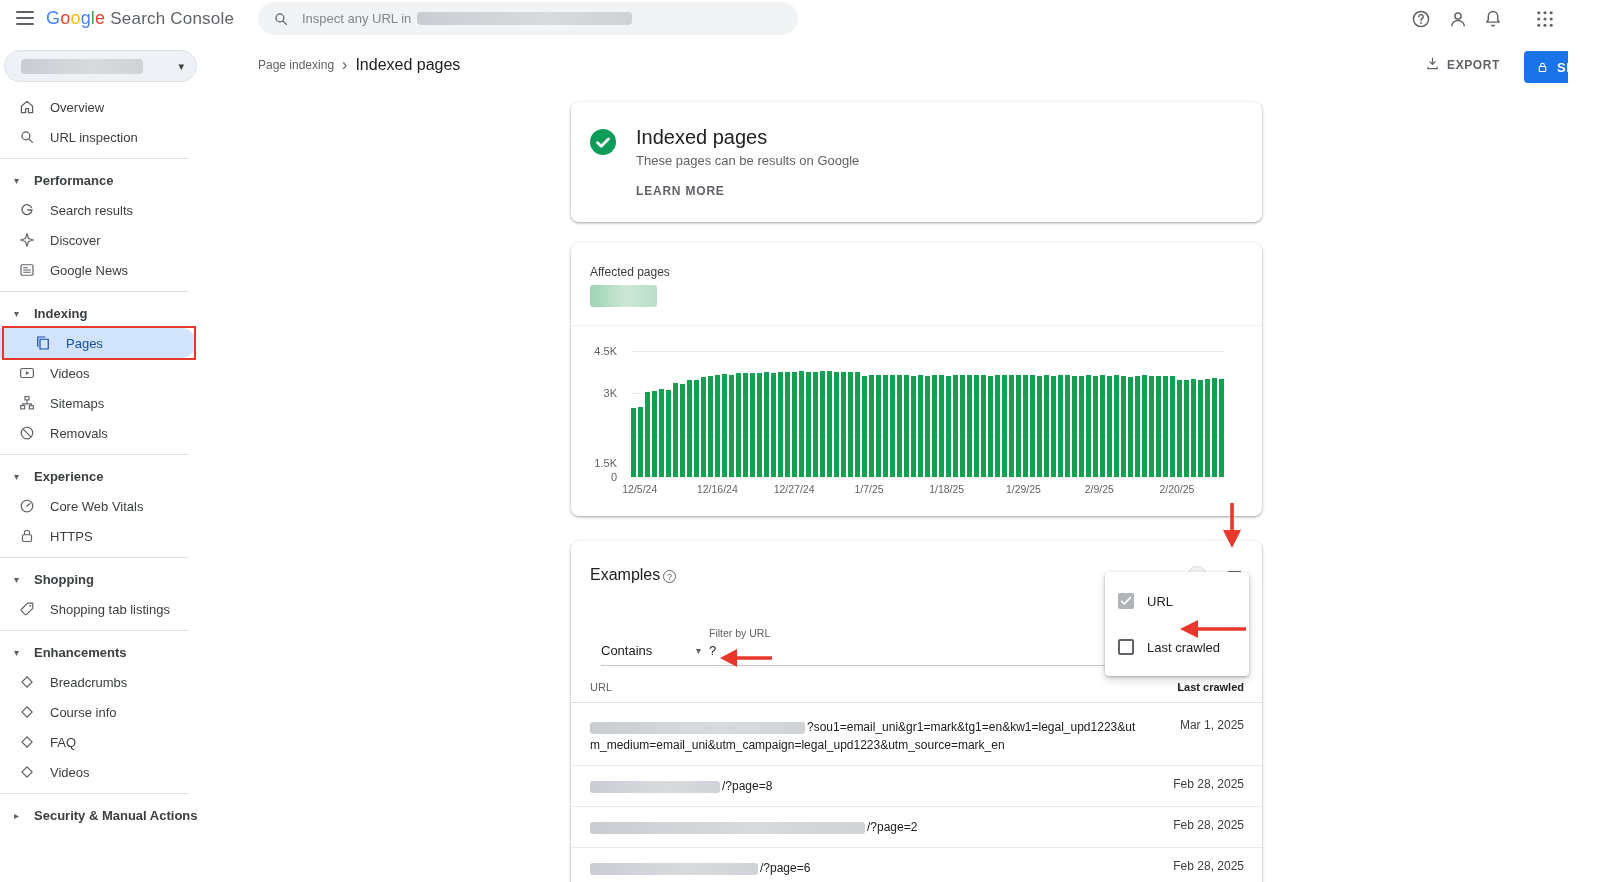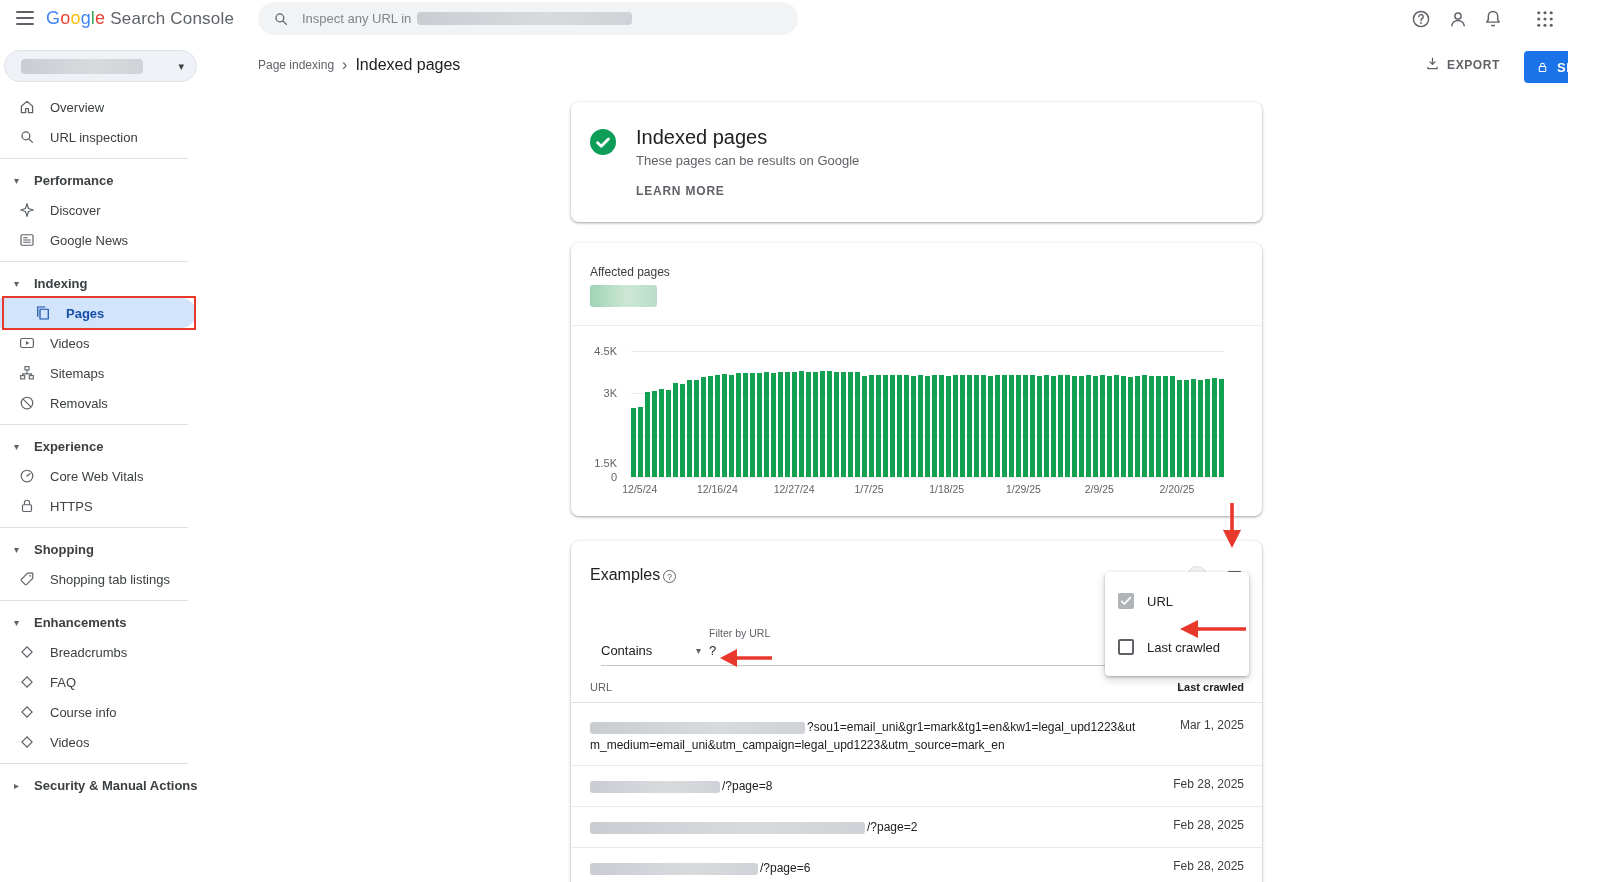--- a/index.html
+++ b/index.html
@@ -25,21 +25,21 @@
 
   
   .sidebar{position:absolute;top:38px;left:0;width:256px;bottom:0;background:#fff;overflow:hidden;}
   .property{margin:12px 8px 10px 4px;width:193px;height:32px;border:1px solid #dfe3e8;background:#eef1f5;
             border-radius:16px;display:flex;align-items:center;padding:0 12px 0 16px;box-sizing:border-box;cursor:pointer;}
   .property .blur{width:122px;height:15px;}
   .property .caret{margin-left:auto;font-size:11px;color:#3c4043;}
   .nav-item{position:relative;height:30px;display:flex;align-items:center;padding-left:18px;cursor:pointer;font-size:13px;color:#3c4043;}
   .nav-item .nav-icon{width:18px;height:18px;color:#5f6368;margin-right:14px;flex:0 0 auto;}
   .nav-item .nav-icon svg{width:18px;height:18px;display:block;}
-  .nav-item.selected{background:var(--selected-item-bg,#d2e3fc);border-radius:0 16px 16px 0;width:196px;box-sizing:border-box;color:#174ea6;font-weight:bold;padding-left:34px;}
+  .nav-item.selected{background:var(--selected-item-bg,#d2e3fc);border-radius:0 16px 16px 0;width:196px;box-sizing:border-box;color:#174ea6;font-weight:normal;padding-left:34px;}
   .nav-item.selected .nav-icon{color:#174ea6;}
   .annotation-box{position:absolute;left:2px;right:0;top:-2px;bottom:-2px;border:2px solid var(--annotation-red,#e8382c);pointer-events:none;}
   .nav-divider{height:1px;background:#e0e0e0;width:188px;margin:6px 0;}
   .nav-header{height:30px;margin-top:2px;display:flex;align-items:center;padding-left:14px;cursor:pointer;font-size:13px;color:#3c4043;font-weight:bold;}
   .nav-header .caret{width:20px;font-size:10px;color:#5f6368;}
 
   
   .main{position:absolute;left:256px;top:38px;right:0;bottom:0;background:#fff;}
   .page-header{position:absolute;top:0;left:0;right:0;height:58px;}
   .breadcrumb{position:absolute;left:2px;top:18px;display:flex;align-items:center;gap:8px;}
@@ -205,20 +205,28 @@
           <span class="nav-label">URL inspection</span>
         </div>
         <div class="nav-divider"></div>
         <div class="nav-header">
           <span class="caret">▾</span>
           <span>Performance</span>
         </div>
         <div class="nav-item">
           <span class="nav-icon">
             <svg viewBox="0 0 24 24">
+              <path d="M18.2 9.2A6.6 6.6 0 1 0 18.6 12H12" fill="none" stroke="currentColor" stroke-width="1.8"></path>
+            </svg>
+          </span>
+          <span class="nav-label">Search results</span>
+        </div>
+        <div class="nav-item">
+          <span class="nav-icon">
+            <svg viewBox="0 0 24 24">
               <path d="M12 3.5 14 10l6.5 2L14 14l-2 6.5L10 14l-6.5-2L10 10z" fill="none" stroke="currentColor" stroke-width="1.6" stroke-linejoin="round"></path>
             </svg>
           </span>
           <span class="nav-label">Discover</span>
         </div>
         <div class="nav-item">
           <span class="nav-icon">
             <svg viewBox="0 0 24 24">
               <rect x="4" y="5" width="16" height="14" rx="1.5" fill="none" stroke="currentColor" stroke-width="1.6"></rect>
               <path d="M7 9h6M7 12h10M7 15h10" stroke="currentColor" stroke-width="1.5"></path>
@@ -319,29 +327,29 @@
             </svg>
           </span>
           <span class="nav-label">Breadcrumbs</span>
         </div>
         <div class="nav-item">
           <span class="nav-icon">
             <svg viewBox="0 0 24 24">
               <rect x="7.2" y="7.2" width="9.6" height="9.6" fill="none" stroke="currentColor" stroke-width="1.6" transform="rotate(45 12 12)"></rect>
             </svg>
           </span>
+          <span class="nav-label">Course info</span>
+        </div>
+        <div class="nav-item">
+          <span class="nav-icon">
+            <svg viewBox="0 0 24 24">
+              <rect x="7.2" y="7.2" width="9.6" height="9.6" fill="none" stroke="currentColor" stroke-width="1.6" transform="rotate(45 12 12)"></rect>
+            </svg>
+          </span>
           <span class="nav-label">FAQ</span>
-        </div>
-        <div class="nav-item">
-          <span class="nav-icon">
-            <svg viewBox="0 0 24 24">
-              <rect x="7.2" y="7.2" width="9.6" height="9.6" fill="none" stroke="currentColor" stroke-width="1.6" transform="rotate(45 12 12)"></rect>
-            </svg>
-          </span>
-          <span class="nav-label">Course info</span>
         </div>
         <div class="nav-item">
           <span class="nav-icon">
             <svg viewBox="0 0 24 24">
               <rect x="7.2" y="7.2" width="9.6" height="9.6" fill="none" stroke="currentColor" stroke-width="1.6" transform="rotate(45 12 12)"></rect>
             </svg>
           </span>
           <span class="nav-label">Videos</span>
         </div>
         <div class="nav-divider"></div>

